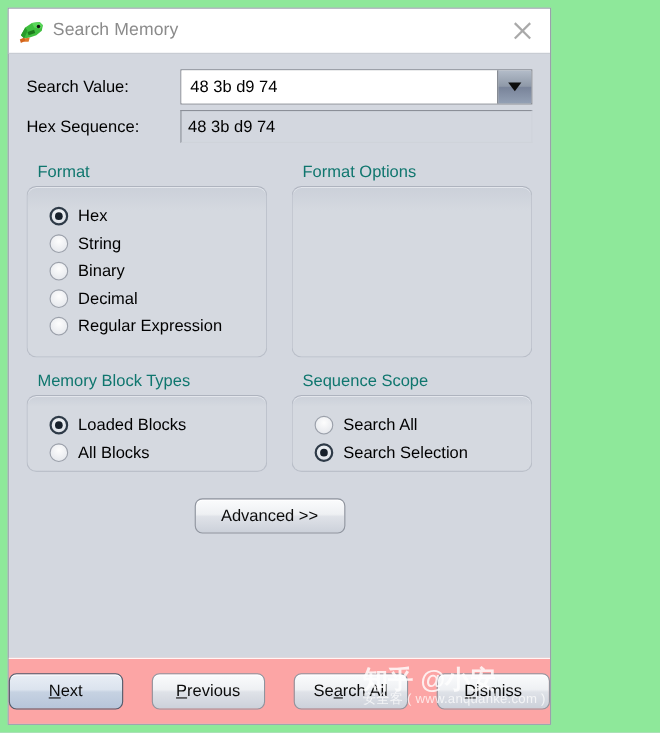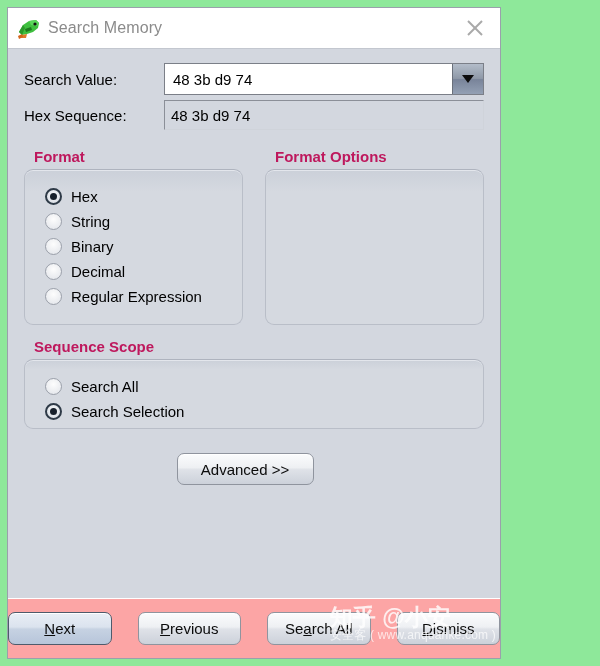--- a/index.html
+++ b/index.html
@@ -74,21 +74,21 @@
     flex:1 1 auto;height:30px;
     border:1px solid #8b8f98;border-right-color:#cfd3da;border-bottom-color:#cfd3da;
     background:#d3d7df;
     display:flex;align-items:center;padding-left:6px;
     font-size:15px;color:#000;box-sizing:border-box;
   }
   
   .cols{display:flex;padding:0 16px;gap:22px;}
   .col{flex:1 1 0;}
   .group-title{
-    font-size:15px;font-weight:bold;color:#be185d;
+    font-size:15px;font-weight:normal;color:#0f766e;
     margin:13px 0 4px 10px;
   }
   .group-box{
     background:linear-gradient(to bottom,#cbd0d9 0%,#d5d9e0 14%,#d5d9e0 100%);
     border:1px solid #b9bec8;
     border-top-color:#aeb3be;
     border-radius:9px;
     box-shadow:inset 0 1px 0 #e3e6ec;
     box-sizing:border-box;
     padding:14px 0 14px 20px;
@@ -225,20 +225,33 @@
         </div>
       </div>
       <div class="col">
         <div class="group-title">Format Options</div>
         <div class="group-box" style="height:156px;"></div>
       </div>
     </div>
 
     <div class="cols">
       <div class="col">
+        <div class="group-title">Memory Block Types</div>
+        <div class="group-box" style="height:70px;">
+          <div class="radio-row">
+            <span class="radio on"></span>
+            <span class="radio-label">Loaded Blocks</span>
+          </div>
+          <div class="radio-row">
+            <span class="radio off"></span>
+            <span class="radio-label">All Blocks</span>
+          </div>
+        </div>
+      </div>
+      <div class="col">
         <div class="group-title">Sequence Scope</div>
         <div class="group-box" style="height:70px;">
           <div class="radio-row">
             <span class="radio off"></span>
             <span class="radio-label">Search All</span>
           </div>
           <div class="radio-row">
             <span class="radio on"></span>
             <span class="radio-label">Search Selection</span>
           </div>

